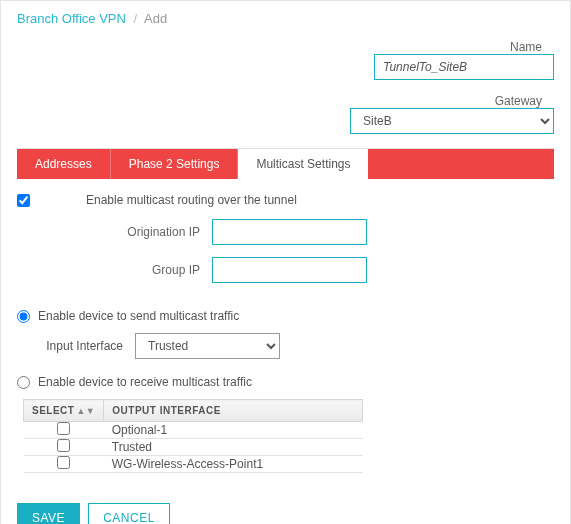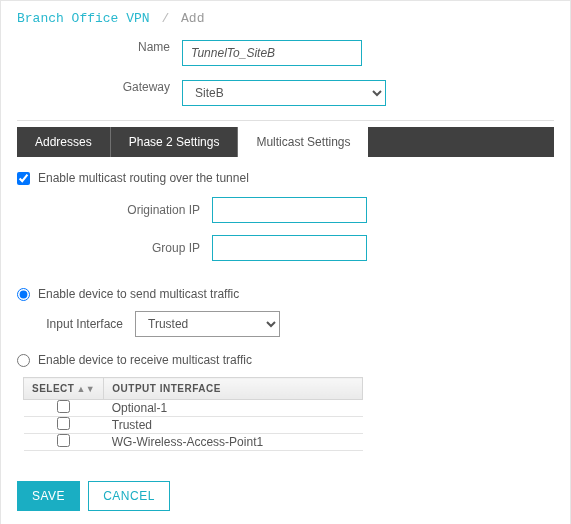--- a/index.html
+++ b/index.html
@@ -6,24 +6,24 @@
   body {
     font-family: Arial, Helvetica, sans-serif;
     font-size: 12px;
     color: #555;
     background: #fff;
     width: 571px;
     padding: 10px 16px 16px 16px;
     border: 1px solid #e5e5e5;
   }
   a { color: #1aaec3; text-decoration: none; }
-  .breadcrumb { font-size: 13px; color: #999; margin-bottom: 14px; font-family: Liberation Mono, monospace; }
+  .breadcrumb { font-size: 13px; color: #999; margin-bottom: 14px; }
   .breadcrumb .link { color: #29b8ce; }
   .breadcrumb .sep { color: #bbb; margin: 0 4px; }
-  .form-row { display: flex; align-items: flex-start; margin-bottom: 14px; }
+  .form-row { display: flex; align-items: flex-end; margin-bottom: 14px; flex-direction: column; }
   .form-row .lbl { width: 165px; text-align: right; padding-right: 12px; color: #666; font-size: 12px; }
   .text-input {
     border: 1px solid #1aaec3;
     height: 26px;
     padding: 2px 8px;
     font-size: 12px;
     color: #555;
     width: 180px;
     outline: none;
     font-style: italic;
@@ -35,34 +35,34 @@
     padding: 2px 8px;
     font-size: 12px;
     color: #555;
     width: 204px;
     background: #fff;
     outline: none;
   }
   .select.sm { width: 145px; border-color: #999; }
   .hr { border: none; border-top: 1px solid #e0e0e0; margin: 14px 0 0 0; }
 
-  .tabs { display: flex; background: #404040; margin-top: 6px; height: 30px; }
+  .tabs { display: flex; background: #ef4444; margin-top: 0; height: 30px; }
   .tab {
     padding: 0 18px;
     line-height: 30px;
     color: #fff;
     font-size: 12px;
     cursor: pointer;
     border-right: 1px solid rgba(255,255,255,0.25);
   }
   .tab.active { background: #fff; color: #555; border-right: none; }
   .tabs .spacer { flex: 1; }
 
   .section { padding-top: 14px; }
-  .chk-row { display: flex; align-items: center; margin-bottom: 12px; }
+  .chk-row { display: flex; align-items: center; margin-bottom: 12px; gap: 48px; }
   .chk-row input[type=checkbox] { margin-right: 8px; }
   .chk-row .lbltxt { color: #555; }
 
   .inner-row { display: flex; align-items: center; margin-bottom: 12px; }
   .inner-row .ilbl { width: 195px; text-align: right; padding-right: 12px; color: #666; }
   .inner-row .text-input { width: 155px; }
 
   .radio-row { display: flex; align-items: center; margin-bottom: 10px; }
   .radio-row input[type=radio] { margin-right: 8px; }
   .radio-row .lbltxt { color: #555; }

